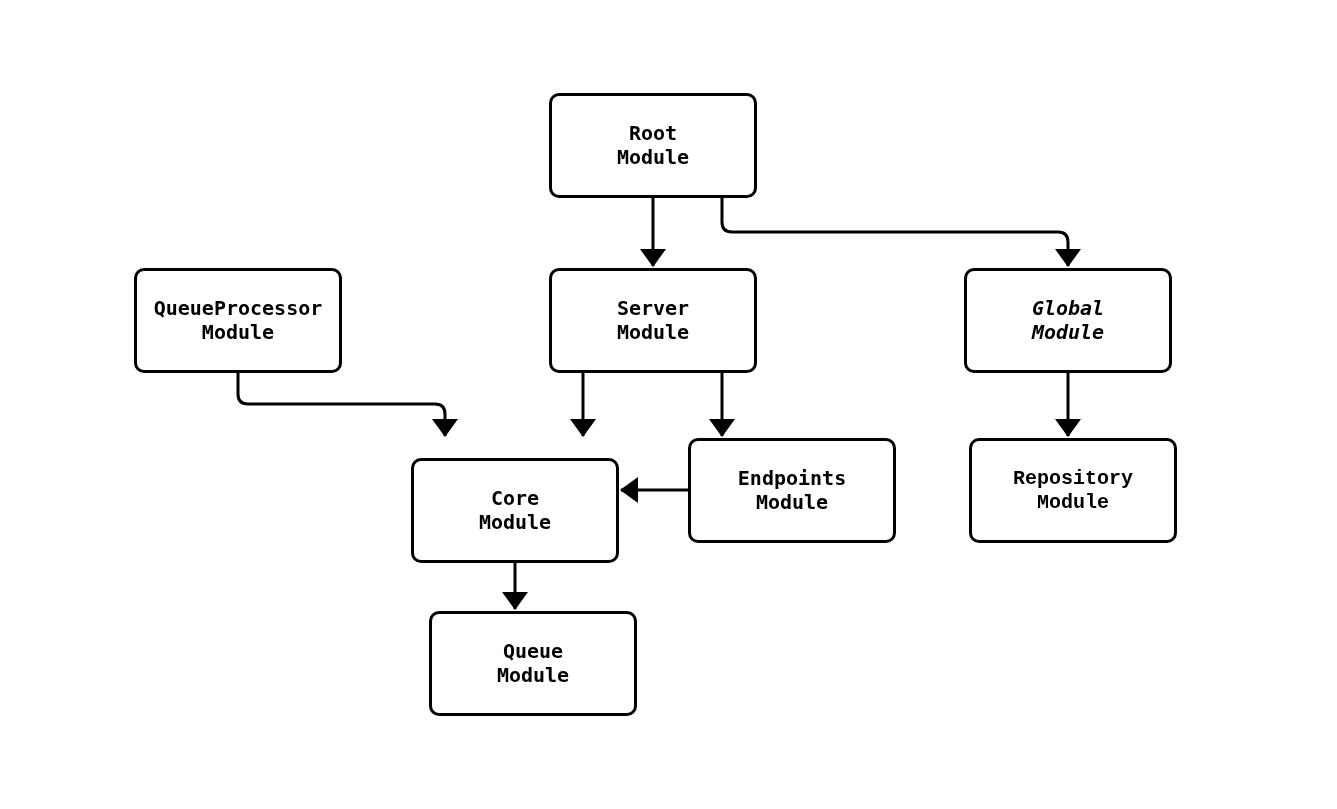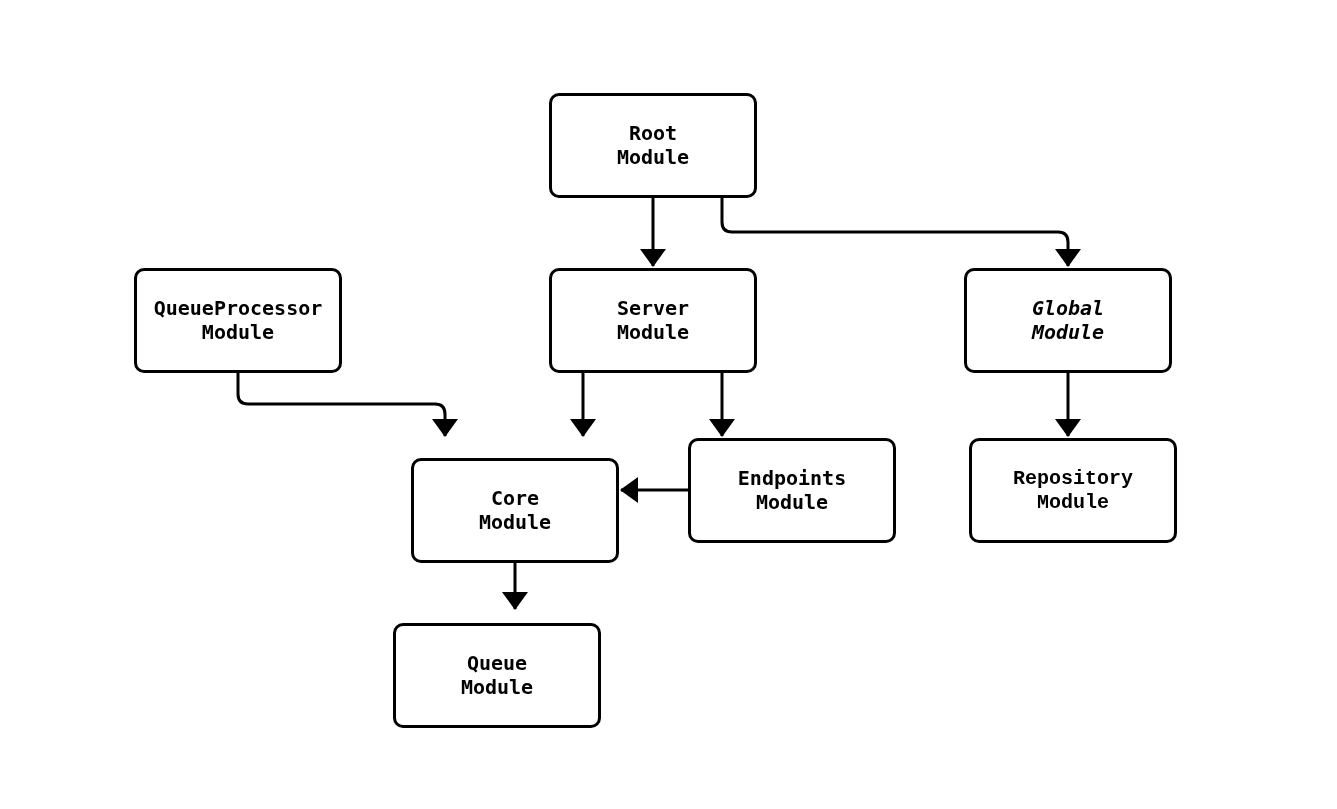--- a/index.html
+++ b/index.html
@@ -45,21 +45,21 @@
     line-height: 1.18;
     white-space: pre-line;
   }
   #node-root          { left: 549px; top: 93px;  }
   #node-queueprocessor{ left: 134px; top: 268px; }
   #node-server        { left: 549px; top: 268px; border-radius: 10px; }
   #node-global        { left: 964px; top: 268px; font-style: italic; }
   #node-core          { left: 411px; top: 458px; }
   #node-endpoints     { left: 688px; top: 438px; }
   #node-repository    { left: 969px; top: 438px; font-family: Liberation Mono, monospace; }
-  #node-queue         { left: 393px; top: 611px; margin-top: 12px; }
+  #node-queue         { left: 429px; top: 611px; }
 </style>
 </head>
 <body>
 
 <div class="canvas">
 
   <svg class="edges-layer" width="1337" height="809" viewBox="0 0 1337 809" xmlns="http://www.w3.org/2000/svg">
     <defs>
       <marker id="arrowhead" markerUnits="userSpaceOnUse" markerWidth="20" markerHeight="28" refX="17" refY="13" orient="auto">
         <path d="M0,0 L18,13 L0,26 Z" fill="#000000"></path>

